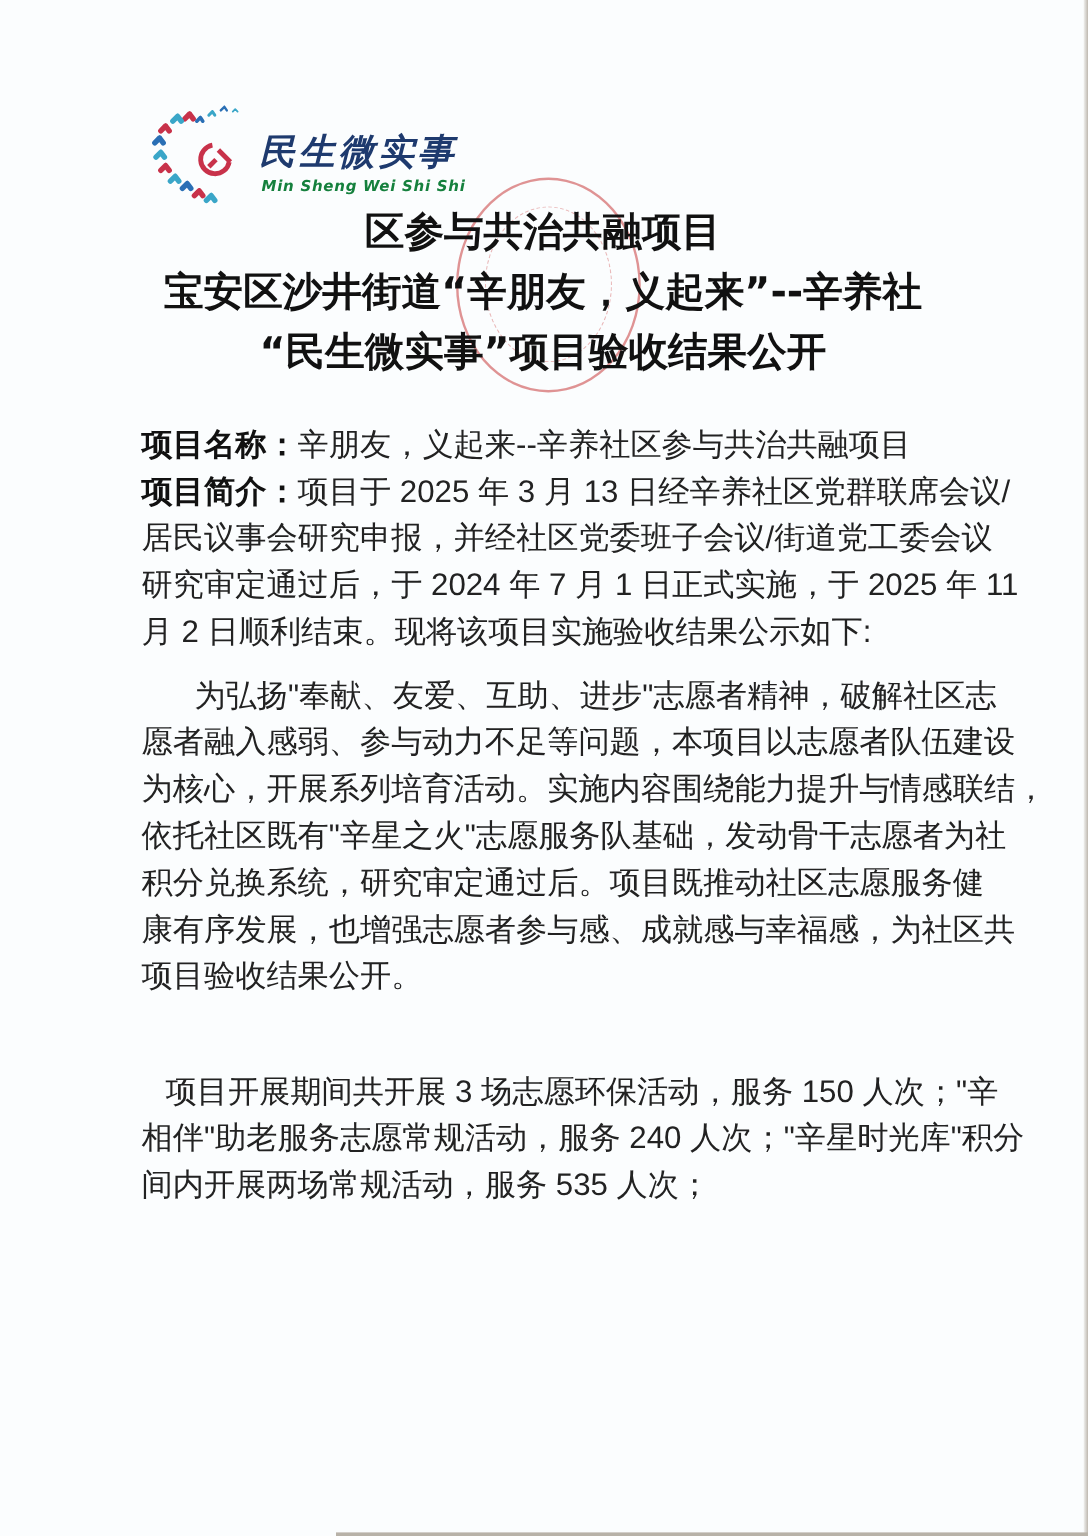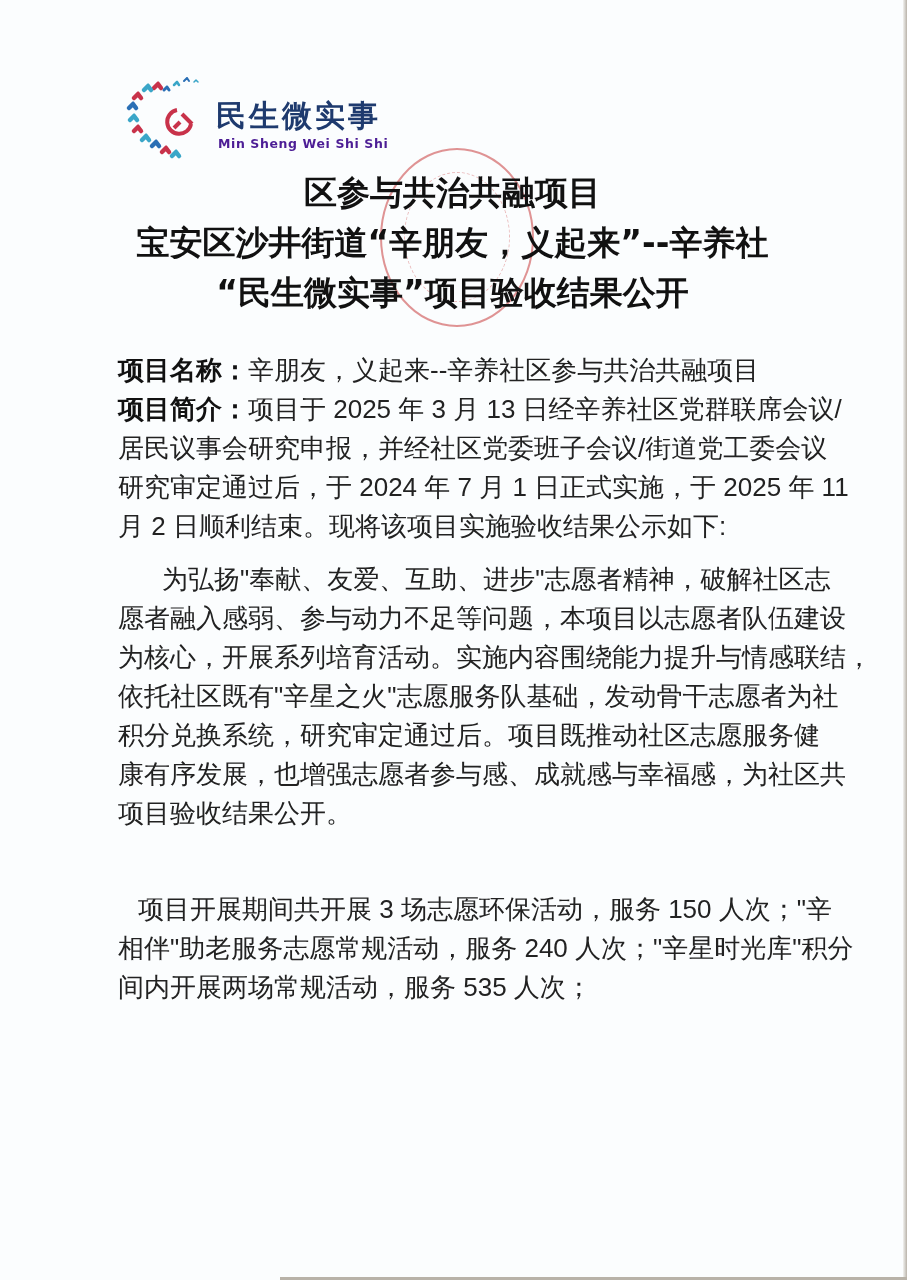--- a/index.html
+++ b/index.html
@@ -7,24 +7,24 @@
     width:907px; height:1280px; overflow:hidden;
     background:#fbfdfe;
     font-family:"DejaVu Serif", "Liberation Serif", serif;
     color:#1a1a1a;
     position:relative;
   }
   .page { position:absolute; left:0; top:0; width:907px; height:1280px; }
   .edge-right { position:absolute; right:0; top:0; width:4px; height:1280px; background:linear-gradient(to right,#f2f2f0,#b9b3aa); }
   .edge-bottom { position:absolute; left:280px; bottom:0; width:627px; height:3px; background:#b8b2a8; }
 
-  .logo { position:absolute; left:124px; top:76px; width:270px; height:90px; }
+  .logo { position:absolute; left:124px; top:87px; width:270px; height:90px;font-style:italic; }
   .logo-mark { position:absolute; left:0; top:0; width:90px; height:90px; }
   .logo-cn { position:absolute; left:92px; top:20px; font-family:"DejaVu Sans", sans-serif; font-size:30px; color:#1e3a6e; letter-spacing:3px; font-weight:bold; }
-  .logo-en { position:absolute; left:94px; top:60px; font-family:"DejaVu Sans", sans-serif; font-size:12.5px; font-weight:bold; color:#4c1d95; letter-spacing:0.6px; }
+  .logo-en { position:absolute; left:94px; top:60px; font-family:"DejaVu Sans", sans-serif; font-size:12.5px; font-weight:bold; color:#15803d; letter-spacing:0.6px; }
 
   .title { position:absolute; left:100px; width:705px; top:168px; text-align:center;
     font-family:"DejaVu Sans", sans-serif; font-weight:bold; font-size:33px; line-height:50px; color:#111; letter-spacing:0px; }
   .title div { white-space:nowrap; }
 
   .seal { position:absolute; left:380px; top:148px; width:150px; height:175px; border:2px solid rgba(200,60,60,0.55); border-radius:50%; pointer-events:none; }
   .seal-inner { position:absolute; left:22px; top:22px; width:104px; height:128px; border:1px dashed rgba(200,60,60,0.35); border-radius:50%; }
 
   .body { position:absolute; left:118px; width:680px; font-family:Liberation Sans, sans-serif; font-size:26px; color:#222;margin-top:28px; }
   .line { height:39px; line-height:39px; white-space:nowrap; }

